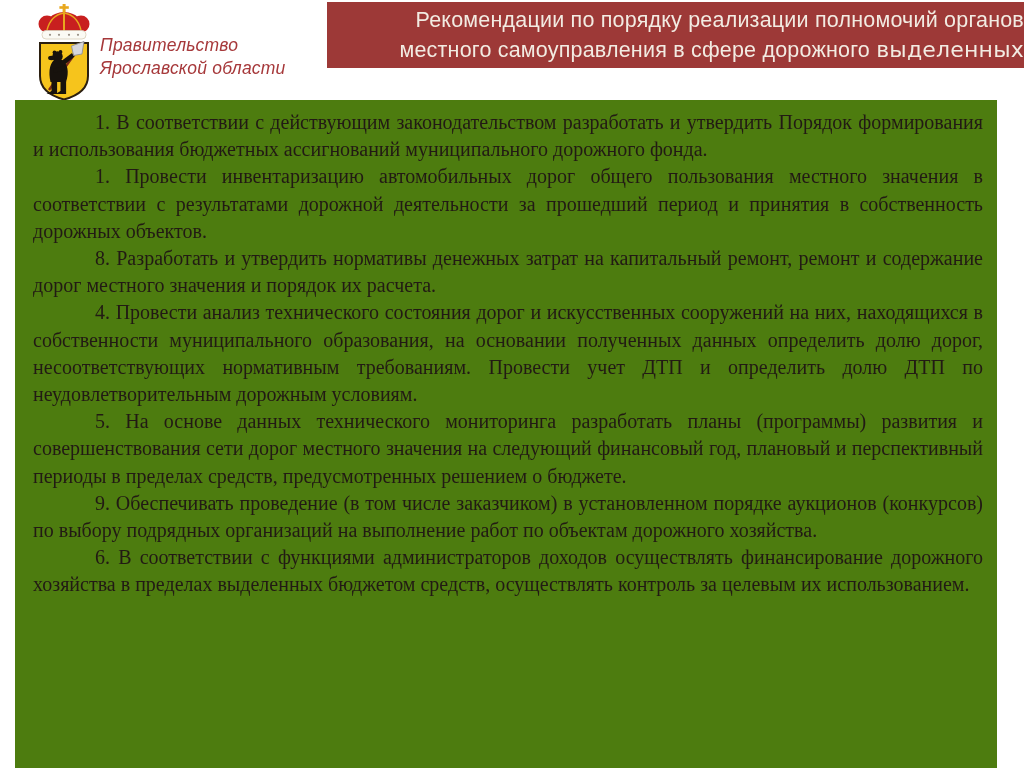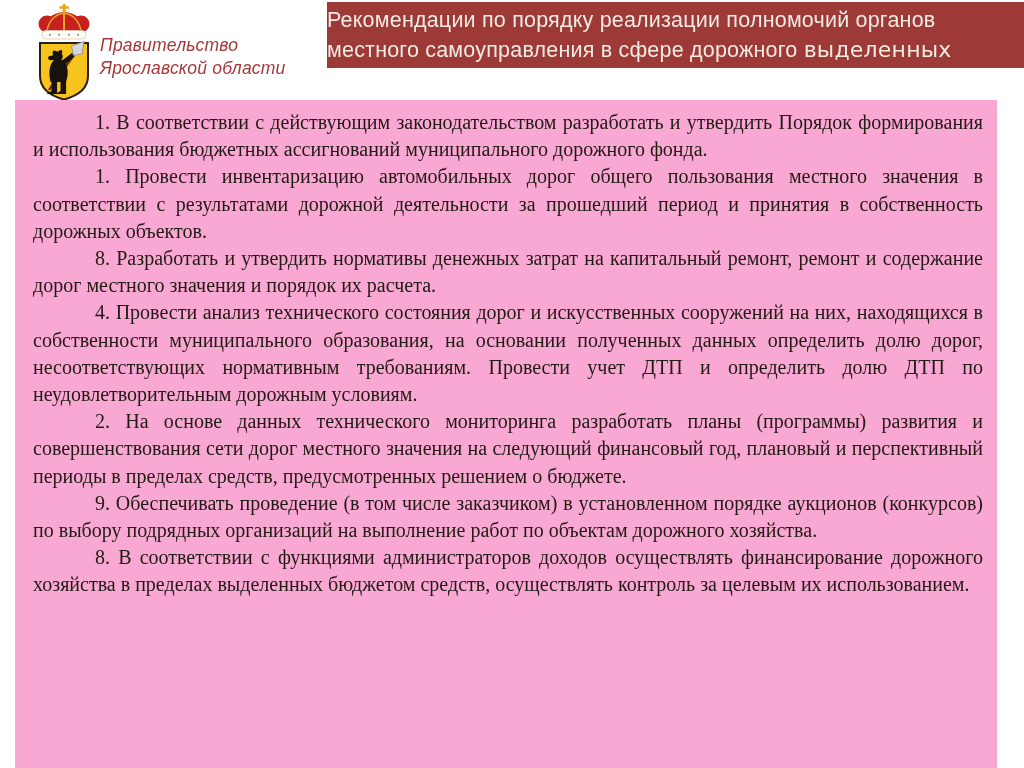--- a/index.html
+++ b/index.html
@@ -34,36 +34,36 @@
   
   .banner {
     position: absolute;
     left: 327px; top: 2px;
     width: 697px; height: 66px;
     background: #9d3937;
     color: #f2ebe2;
     display: flex;
     flex-direction: column;
     justify-content: center;
-    text-align: left;
+    text-align: right;
     font-size: 21.5px;
     line-height: 29px;
     letter-spacing: 0.2px;
   }
   .banner .emph-word {
     font-family: "DejaVu Sans", sans-serif;
     font-size: 22px;
   }
 
   
   .content {
     position: absolute;
     left: 15px; top: 100px;
     width: 982px; height: 668px;
-    background: #f9a8d4;
+    background: #4d7c0f;
     box-sizing: border-box;
     padding: 9px 14px 0 18px;
     font-family: "Liberation Serif", serif;
     font-size: 20px;
     line-height: 27.2px;
     color: #221a14;
     text-align: justify;
   }
   .content p {
     margin: 0;
@@ -123,18 +123,18 @@
   <div class="banner">
     <div>Рекомендации по порядку реализации полномочий органов</div>
     <div><span>местного самоуправления в сфере дорожного</span> <span class="emph-word">выделенных</span></div>
   </div>
 
   <div class="content">
     <p>1. В соответствии с действующим законодательством разработать и утвердить Порядок формирования и использования бюджетных ассигнований муниципального дорожного фонда.</p>
     <p>1. Провести инвентаризацию автомобильных дорог общего пользования местного значения в соответствии с результатами дорожной деятельности за прошедший период и принятия в собственность дорожных объектов.</p>
     <p>8. Разработать и утвердить нормативы денежных затрат на капитальный ремонт, ремонт и содержание дорог местного значения и порядок их расчета.</p>
     <p>4. Провести анализ технического состояния дорог и искусственных сооружений на них, находящихся в собственности муниципального образования, на основании полученных данных определить долю дорог, несоответствующих нормативным требованиям. Провести учет ДТП и определить долю ДТП по неудовлетворительным дорожным условиям.</p>
-    <p>2. На основе данных технического мониторинга разработать планы (программы) развития и совершенствования сети дорог местного значения  на следующий финансовый год, плановый и перспективный периоды в пределах средств, предусмотренных решением о бюджете.</p>
+    <p>5. На основе данных технического мониторинга разработать планы (программы) развития и совершенствования сети дорог местного значения  на следующий финансовый год, плановый и перспективный периоды в пределах средств, предусмотренных решением о бюджете.</p>
     <p>9. Обеспечивать проведение (в том числе заказчиком) в установленном порядке аукционов (конкурсов) по выбору подрядных организаций на выполнение работ по объектам дорожного хозяйства.</p>
-    <p>8. В соответствии с функциями администраторов доходов осуществлять финансирование дорожного хозяйства в пределах выделенных бюджетом средств, осуществлять контроль за целевым их использованием.</p>
+    <p>6. В соответствии с функциями администраторов доходов осуществлять финансирование дорожного хозяйства в пределах выделенных бюджетом средств, осуществлять контроль за целевым их использованием.</p>
   </div>
 
 </div>
 
 </body></html>

